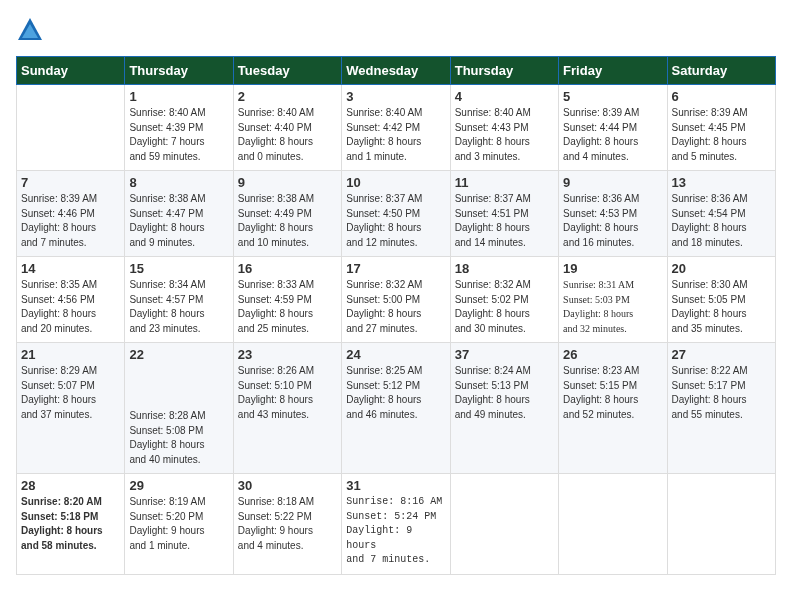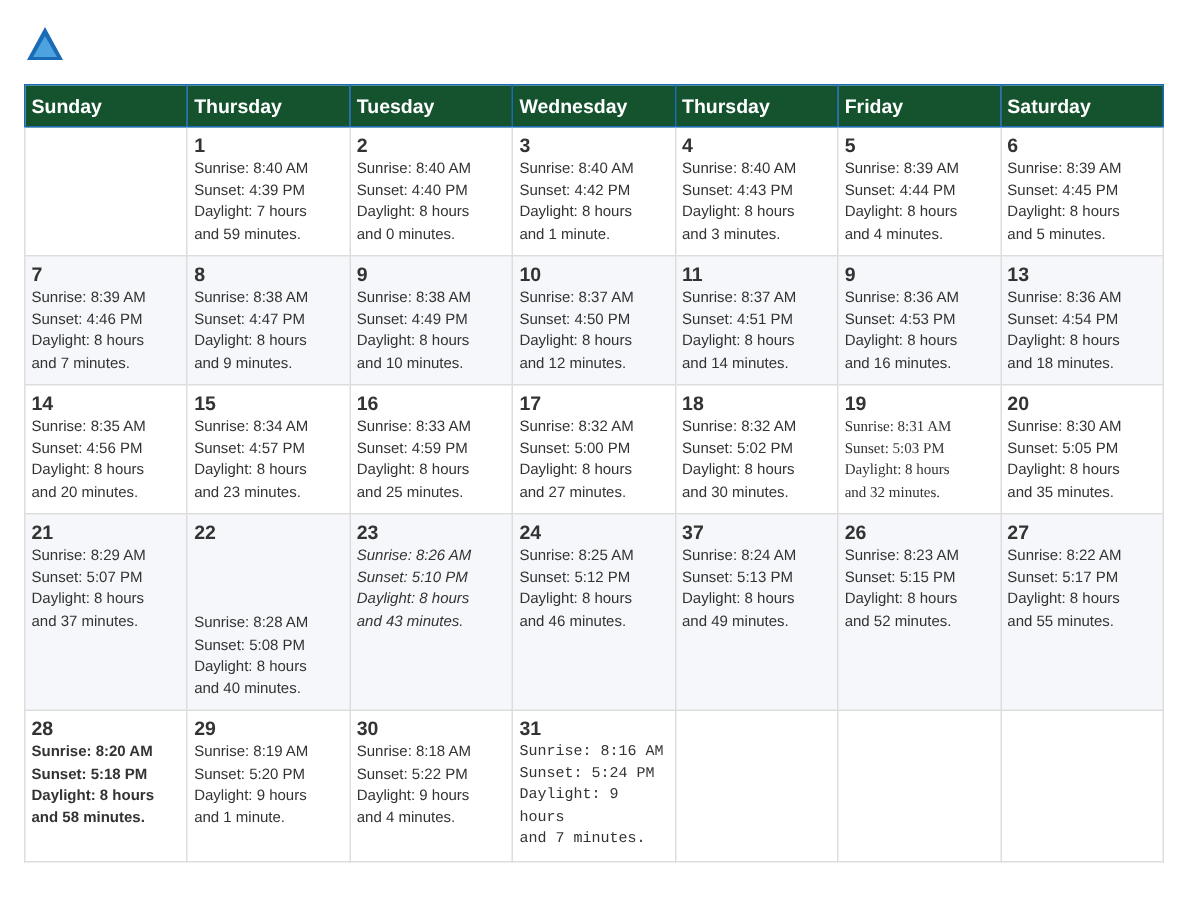--- a/index.html
+++ b/index.html
@@ -277,21 +277,21 @@
         </td>
         <td>
           <span class="day-number">22</span>
           <div class="day-detail" style="white-space: pre-line; margin-top: 47px;">Sunrise: 8:28 AM
 Sunset: 5:08 PM
 Daylight: 8 hours
 and 40 minutes.</div>
         </td>
         <td>
           <span class="day-number">23</span>
-          <div class="day-detail" style="white-space: pre-line; font-style: italic;">Sunrise: 8:26 AM
+          <div class="day-detail" style="white-space: pre-line;">Sunrise: 8:26 AM
 Sunset: 5:10 PM
 Daylight: 8 hours
 and 43 minutes.</div>
         </td>
         <td>
           <span class="day-number">24</span>
           <div class="day-detail" style="white-space: pre-line;">Sunrise: 8:25 AM
 Sunset: 5:12 PM
 Daylight: 8 hours
 and 46 minutes.</div>

